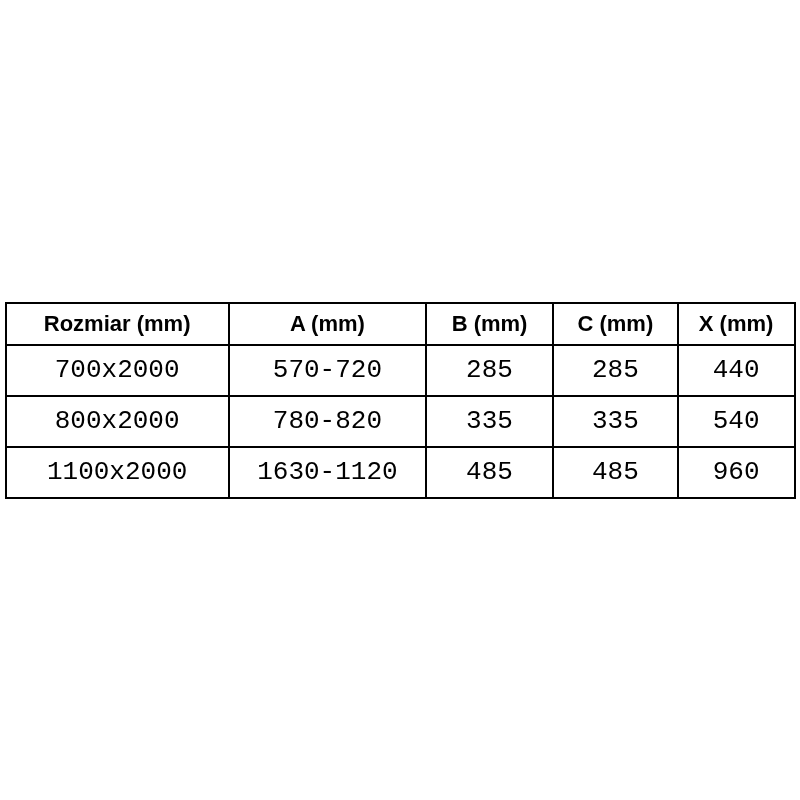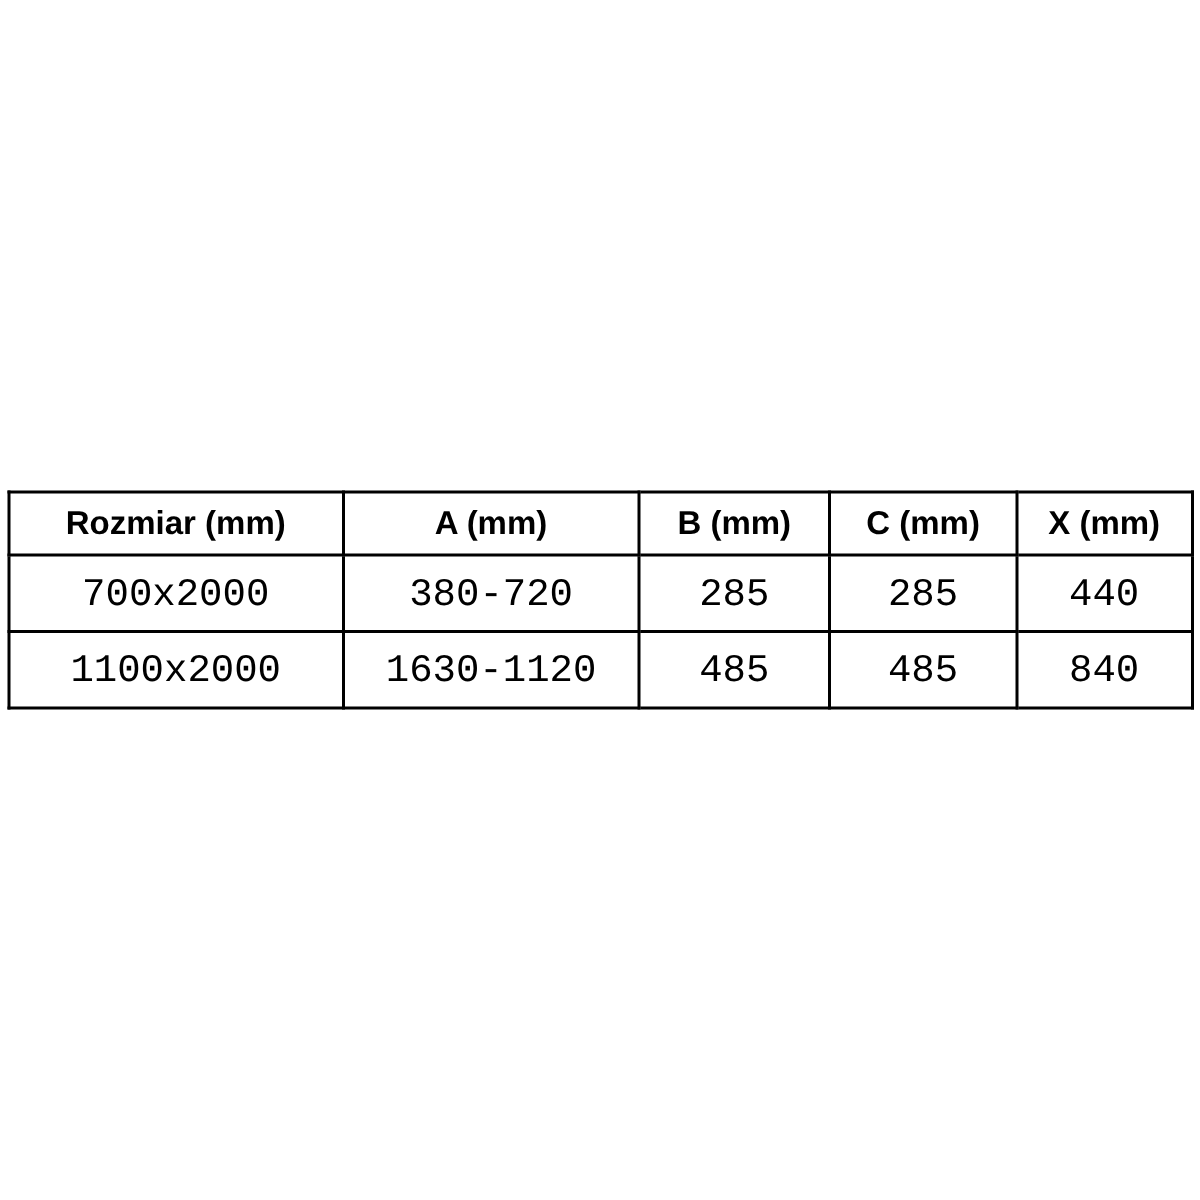--- a/index.html
+++ b/index.html
@@ -65,27 +65,34 @@
         <th>Rozmiar (mm)</th>
         <th>A (mm)</th>
         <th>B (mm)</th>
         <th>C (mm)</th>
         <th>X (mm)</th>
       </tr>
     </thead>
     <tbody>
       <tr>
         <td>700x2000</td>
-        <td>380-720</td>
+        <td>570-720</td>
         <td>285</td>
         <td>285</td>
         <td>440</td>
+      </tr>
+      <tr>
+        <td>800x2000</td>
+        <td>780-820</td>
+        <td>335</td>
+        <td>335</td>
+        <td>540</td>
       </tr>
       <tr>
         <td>1100x2000</td>
         <td>1630-1120</td>
         <td>485</td>
         <td>485</td>
-        <td>840</td>
+        <td>960</td>
       </tr>
     </tbody>
   </table>
 </div>
 
 </body></html>

